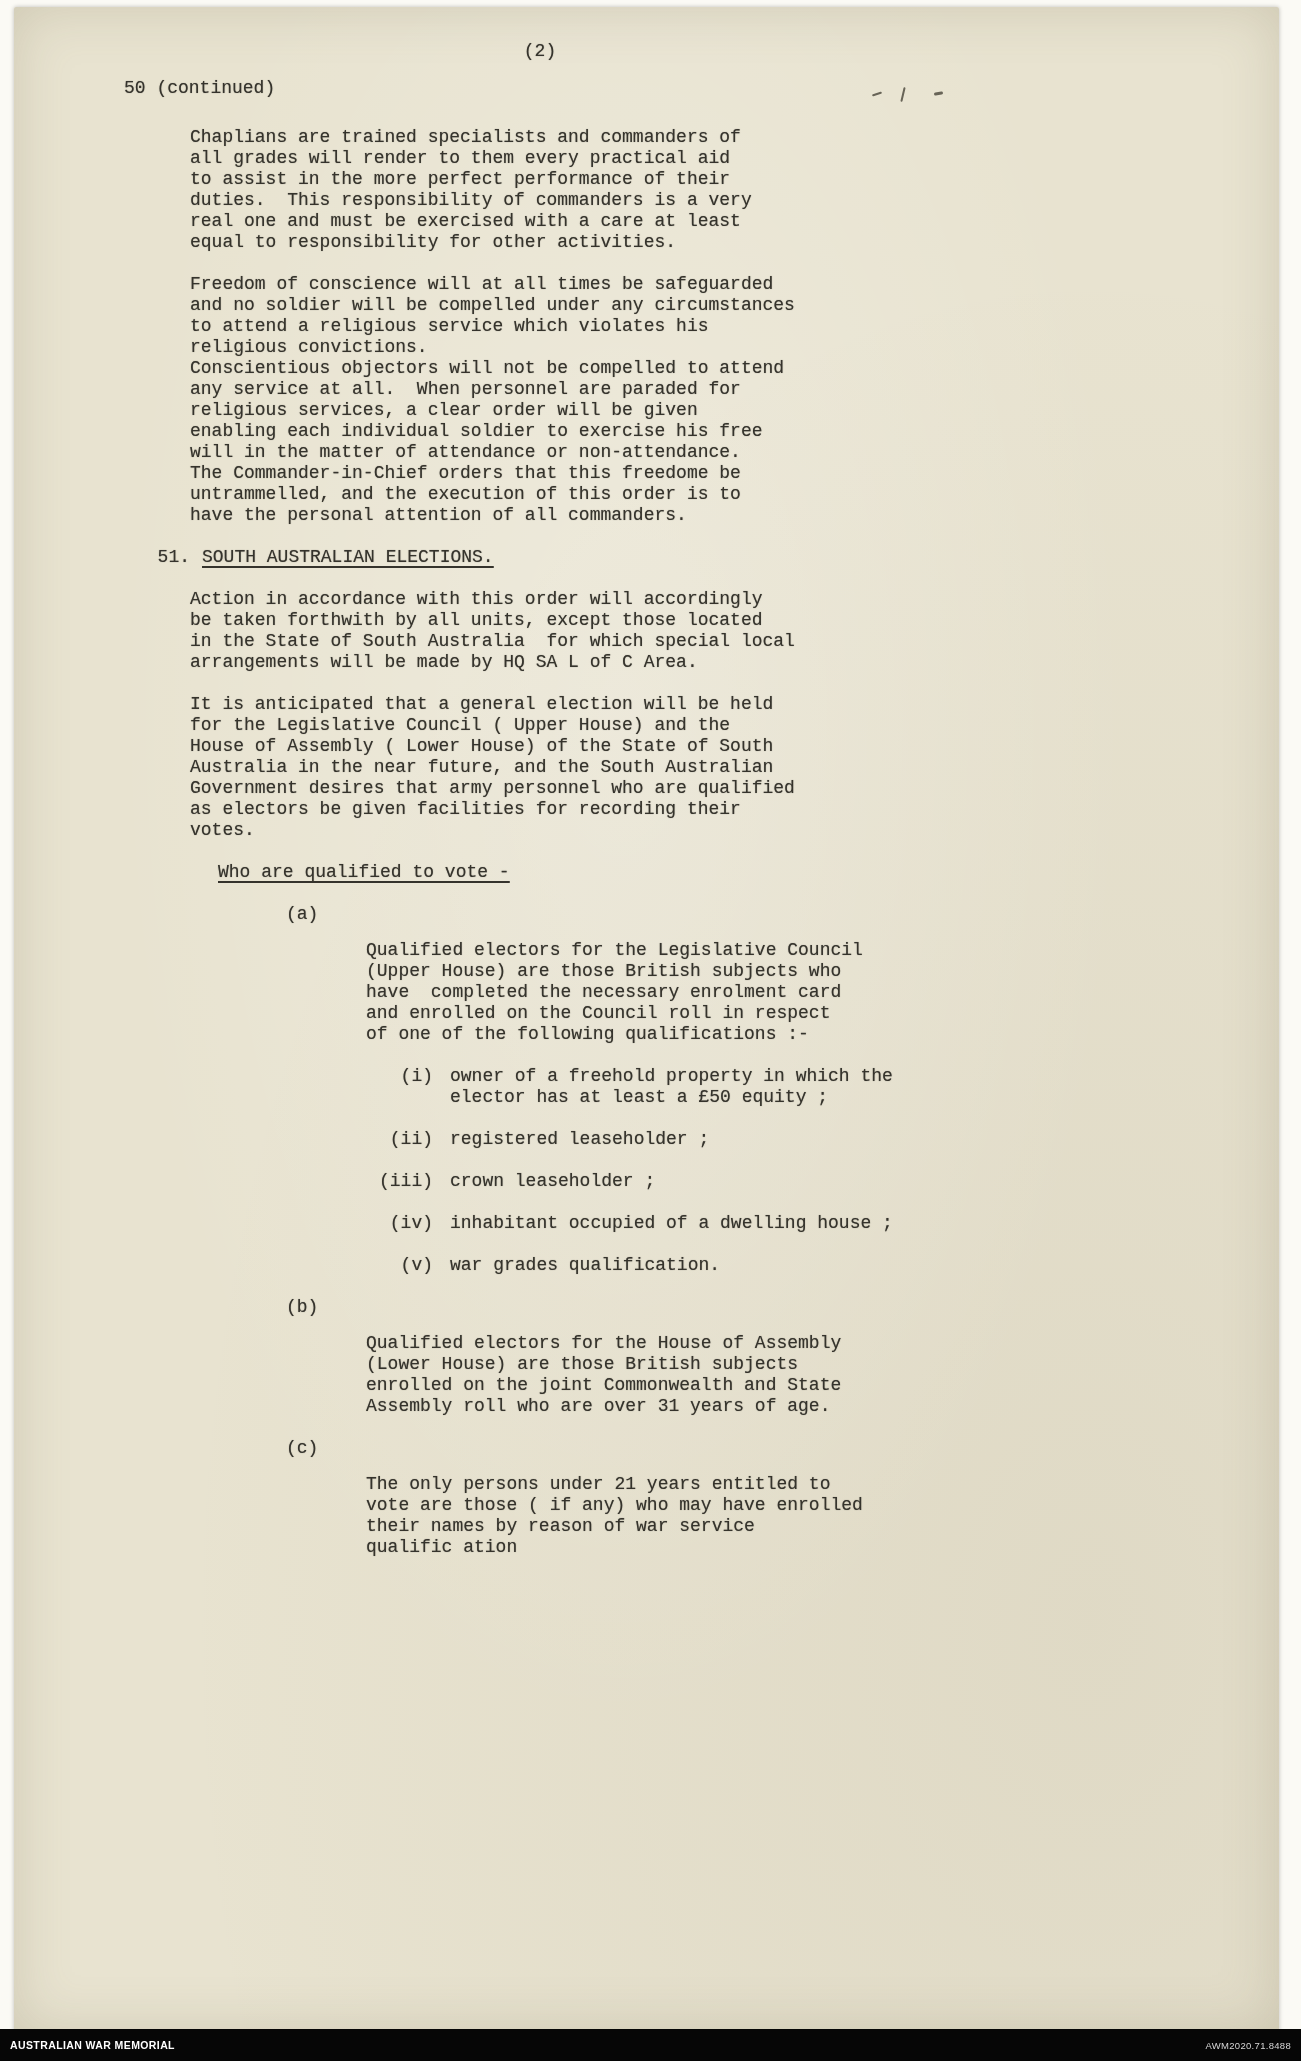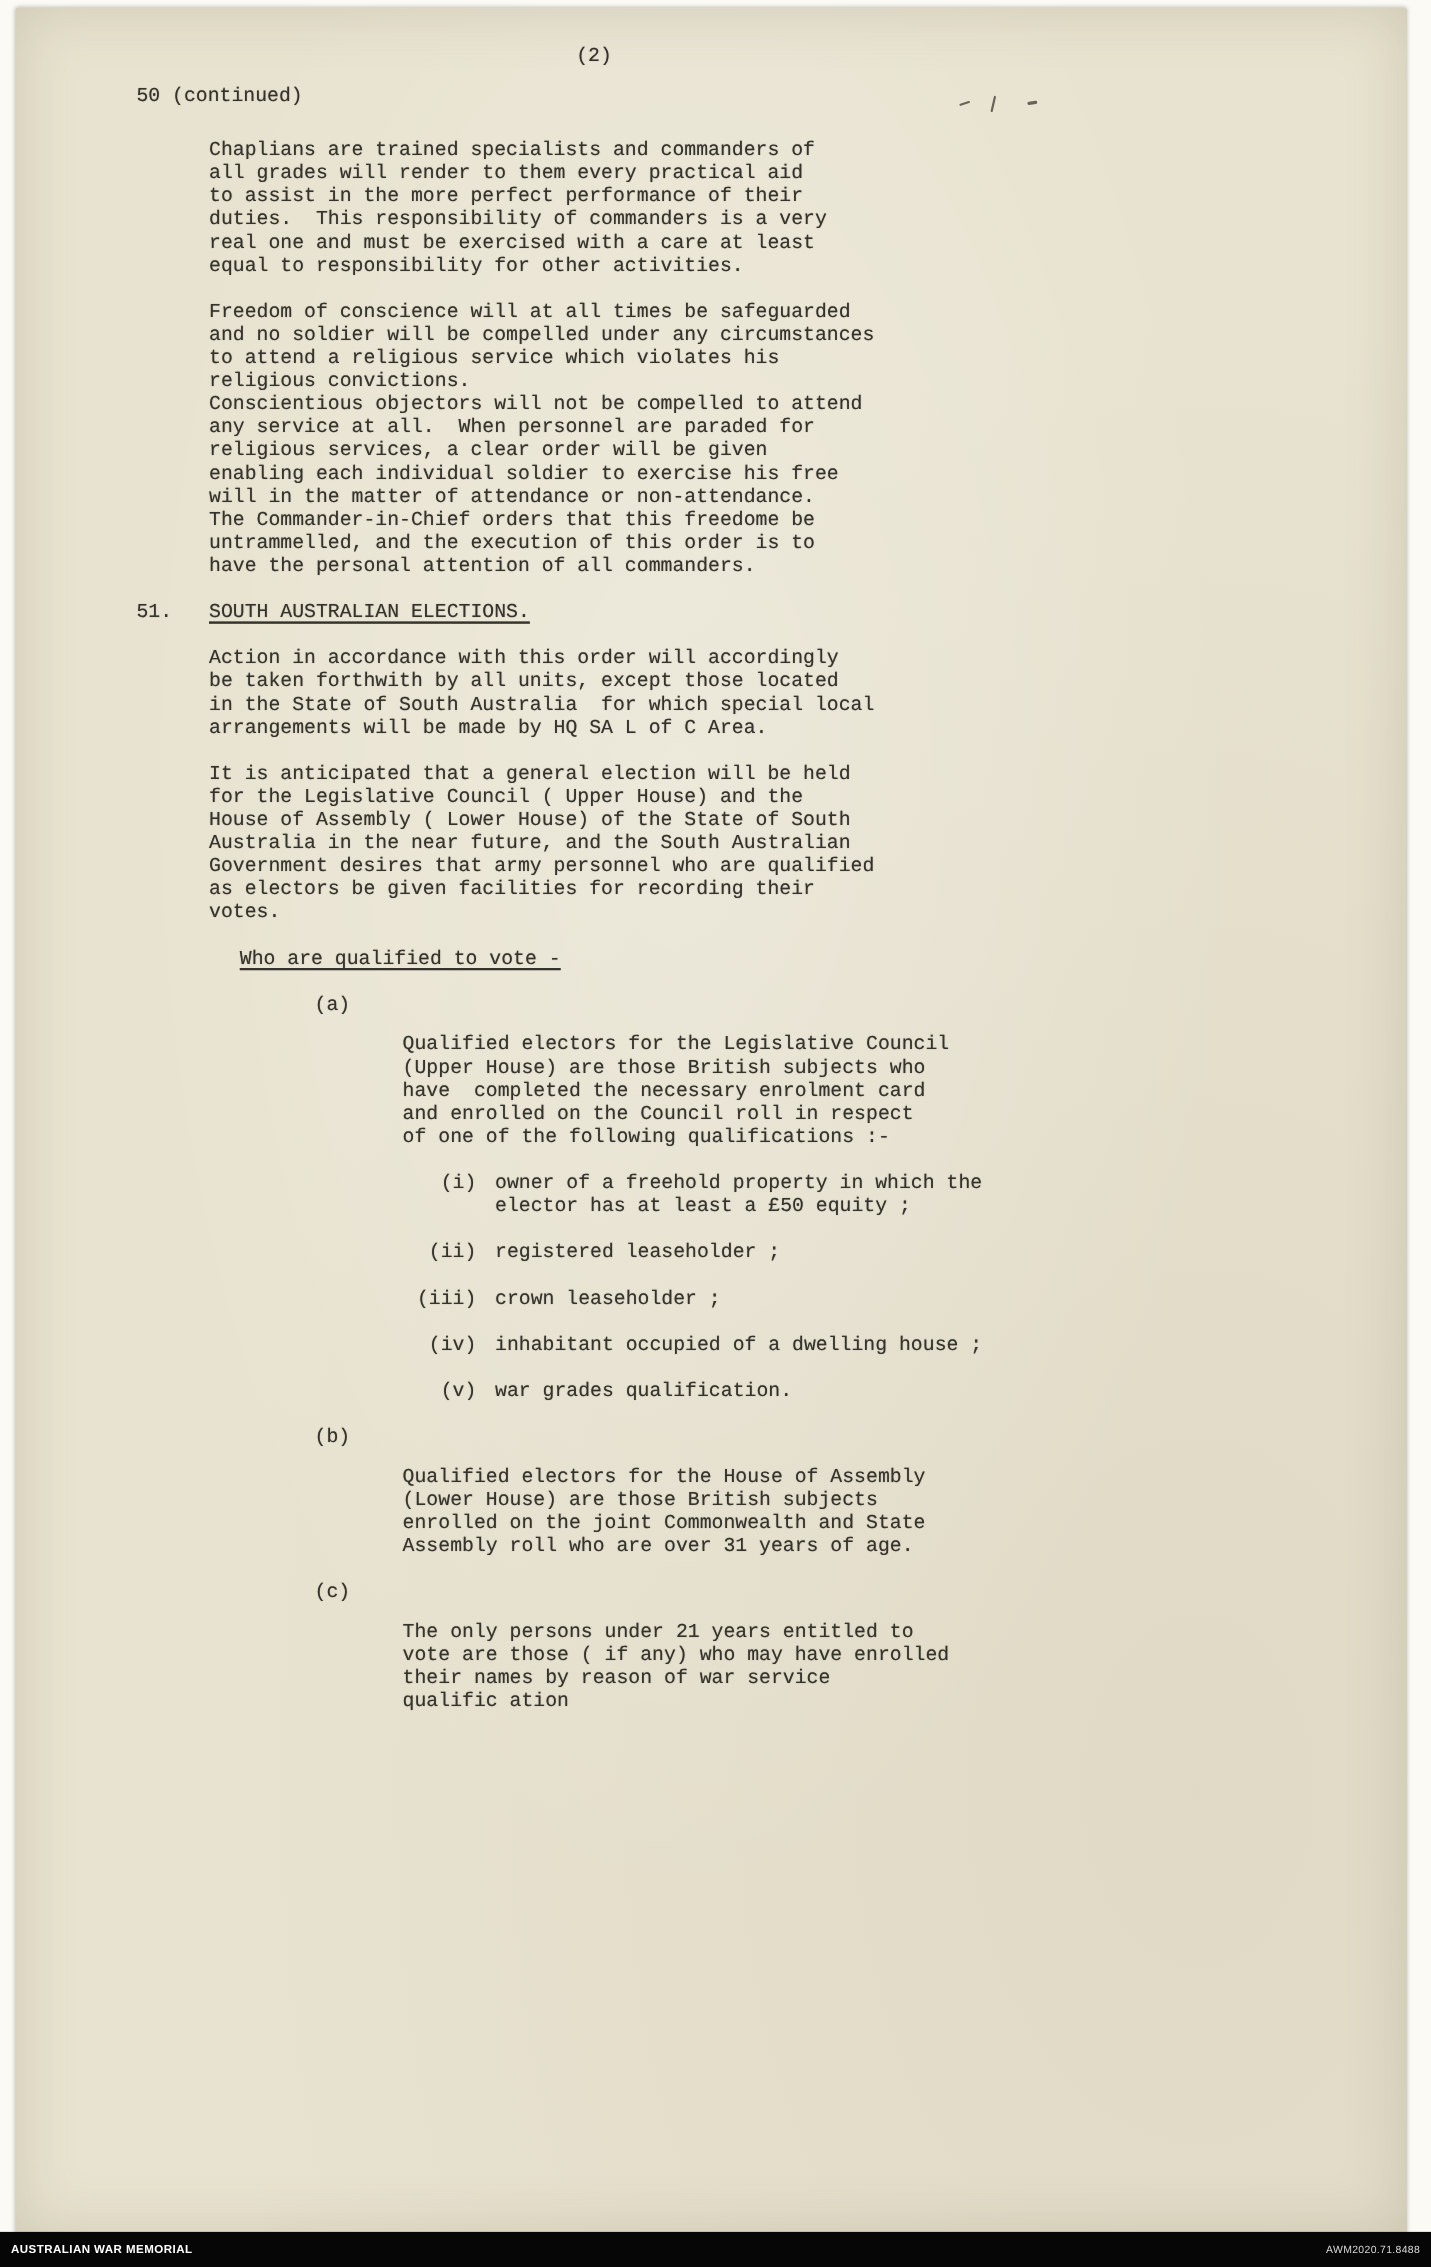--- a/index.html
+++ b/index.html
@@ -28,23 +28,23 @@
     font-size:18px;
     line-height:21px;
     text-shadow:0 0 1px rgba(53,51,44,0.55);
   }
 
   .page-number { width:700px; margin-left:66px; text-align:center; margin-bottom:16px; }
   .sec50 { margin-bottom:28px; }
   .indent { margin-left:66px; }
   .para { white-space:pre-wrap; margin-bottom:21px; max-width:820px; }
 
-  .row51 { display:flex; margin:6px 0 21px 0; }
+  .row51 { display:flex; margin:6px 0 21px 0;text-align:right; }
   .sec-num { width:66px; flex-shrink:0; }
-  .underline { text-decoration:underline; text-underline-offset:4px; text-decoration-thickness:1.5px; }
+  .underline { text-decoration:underline; text-underline-offset:4px; text-decoration-thickness:1.5px;margin-left:12px; }
 
   .who-head { margin:16px 0 21px 28px; }
 
   .item { display:flex; margin-left:96px; margin-bottom:21px; }
   .item-label { width:80px; flex-shrink:0; }
   .item-text { white-space:pre-wrap; max-width:640px;margin-top:36px; }
 
   .subitem { display:flex; margin-left:148px; margin-bottom:21px; }
   .sub-label { width:95px; text-align:right; flex-shrink:0; margin-right:17px; }
   .sub-text { white-space:pre-wrap; max-width:560px; }

